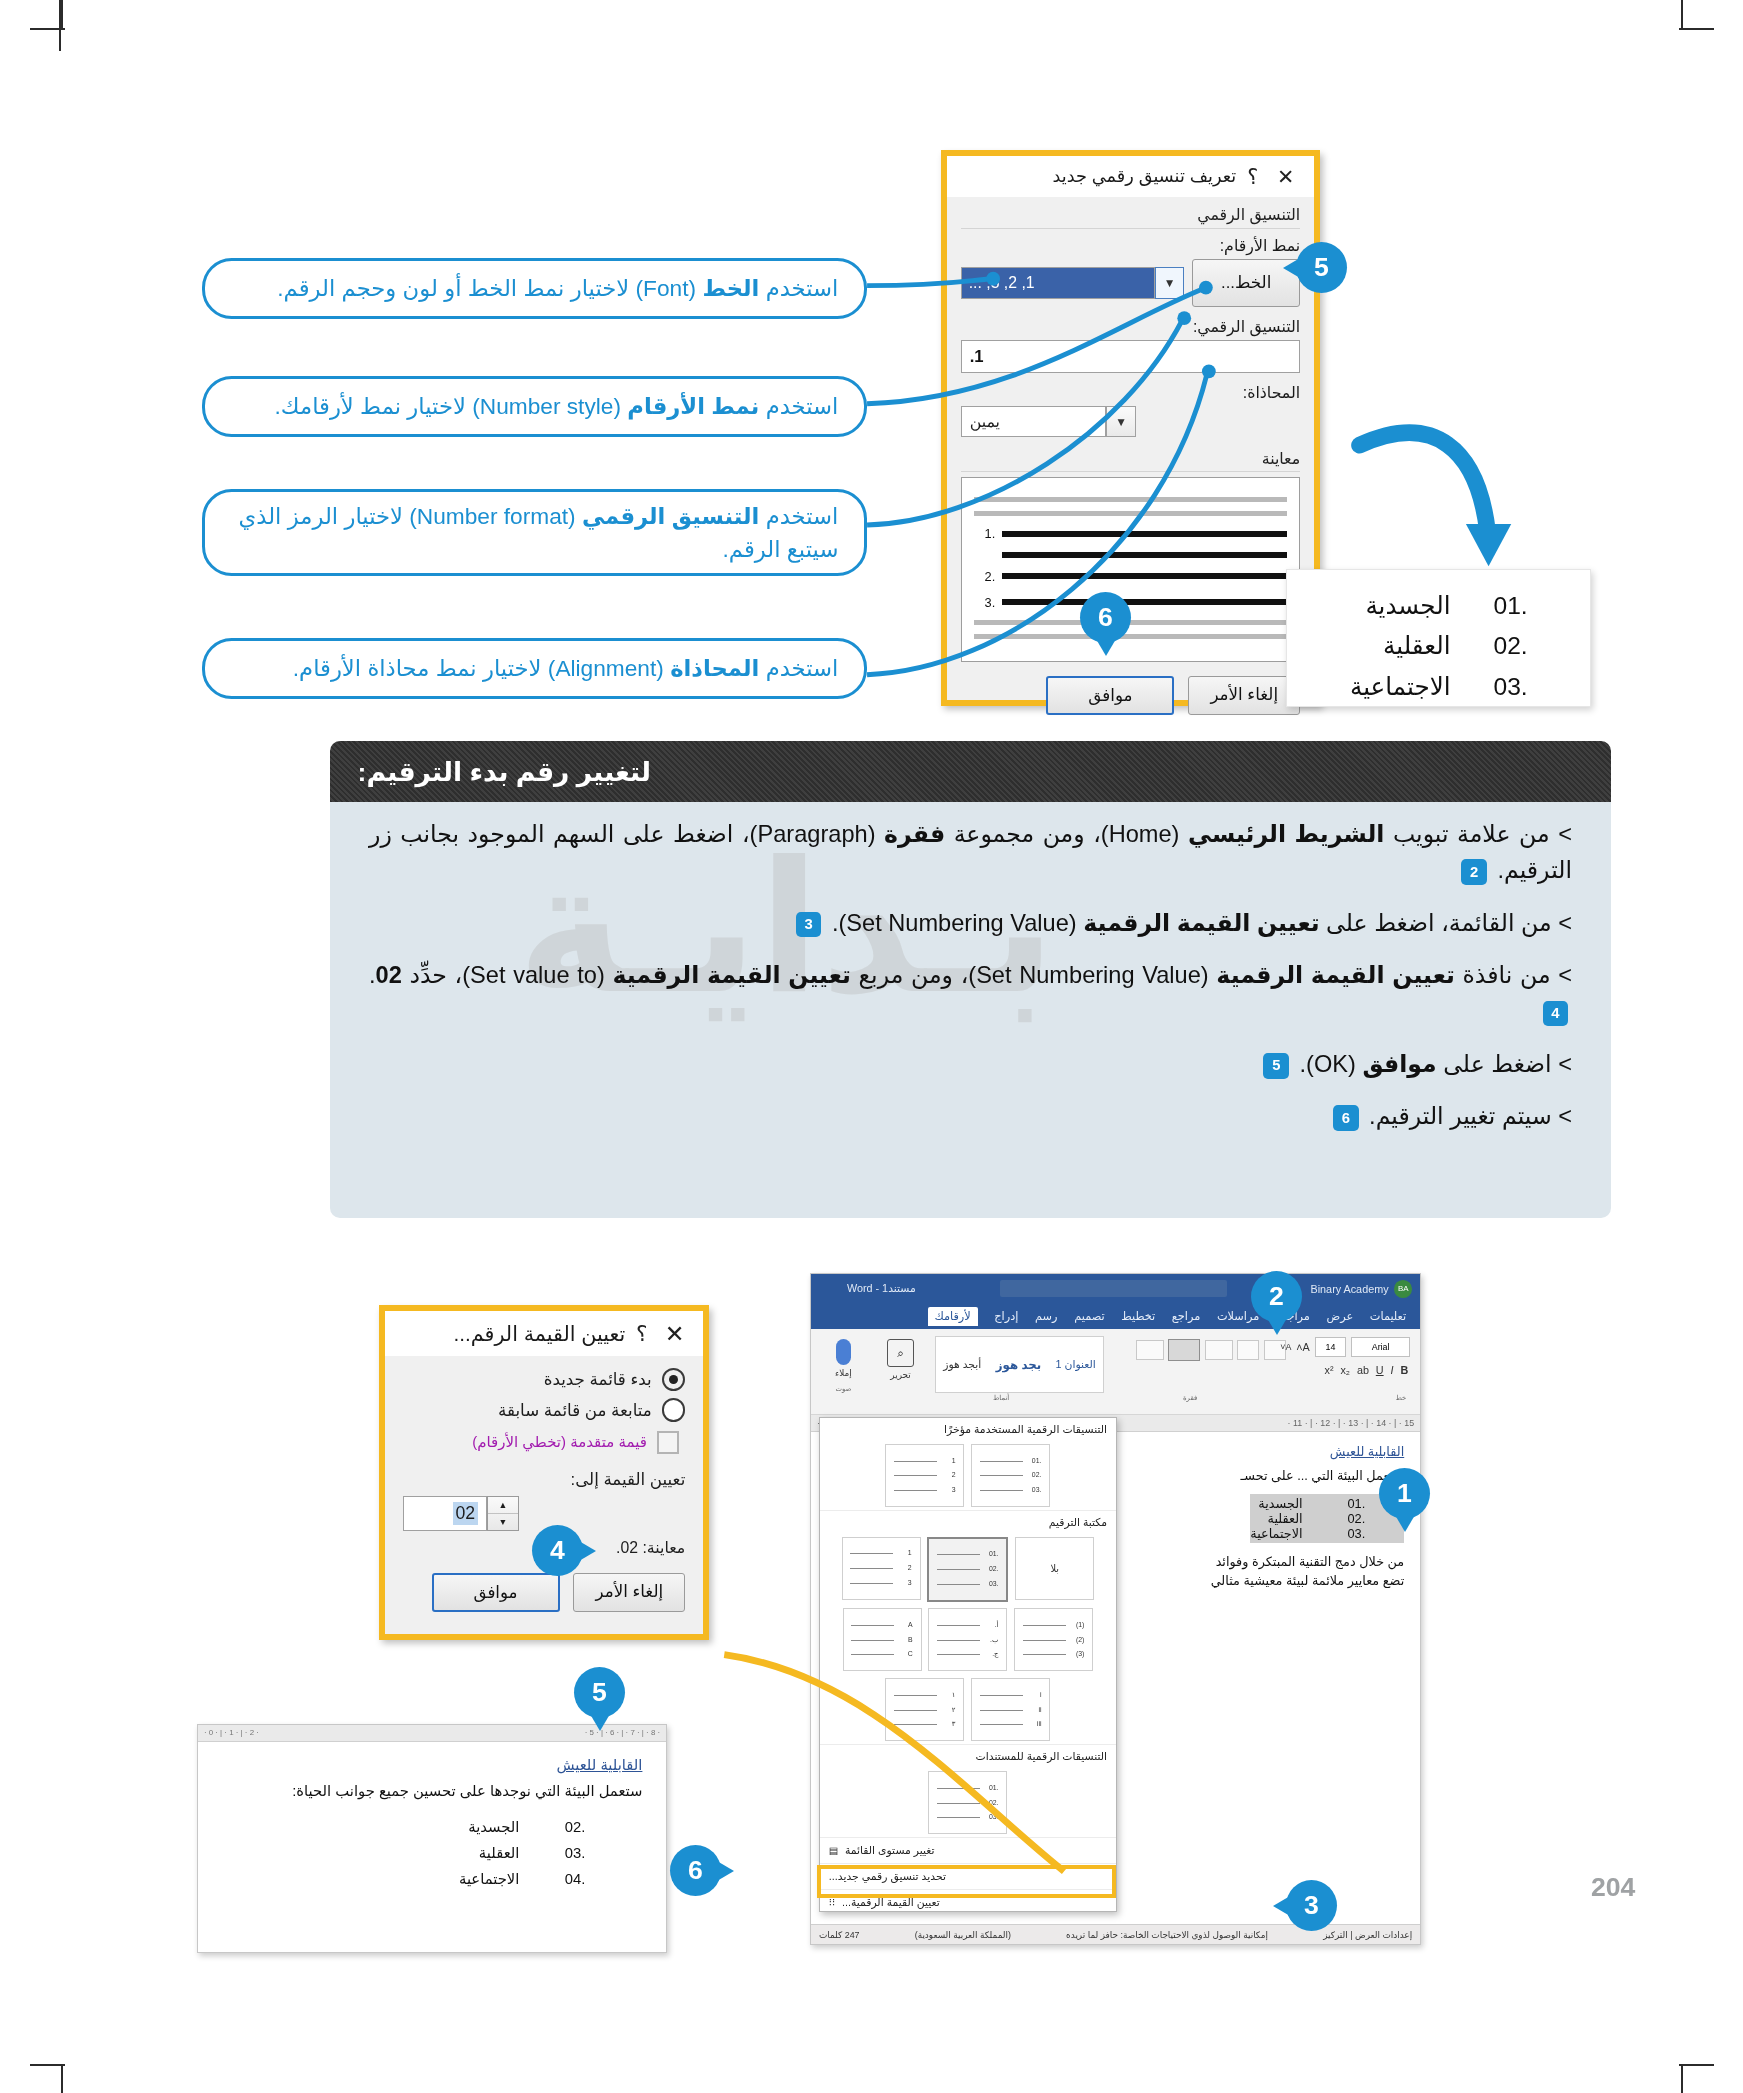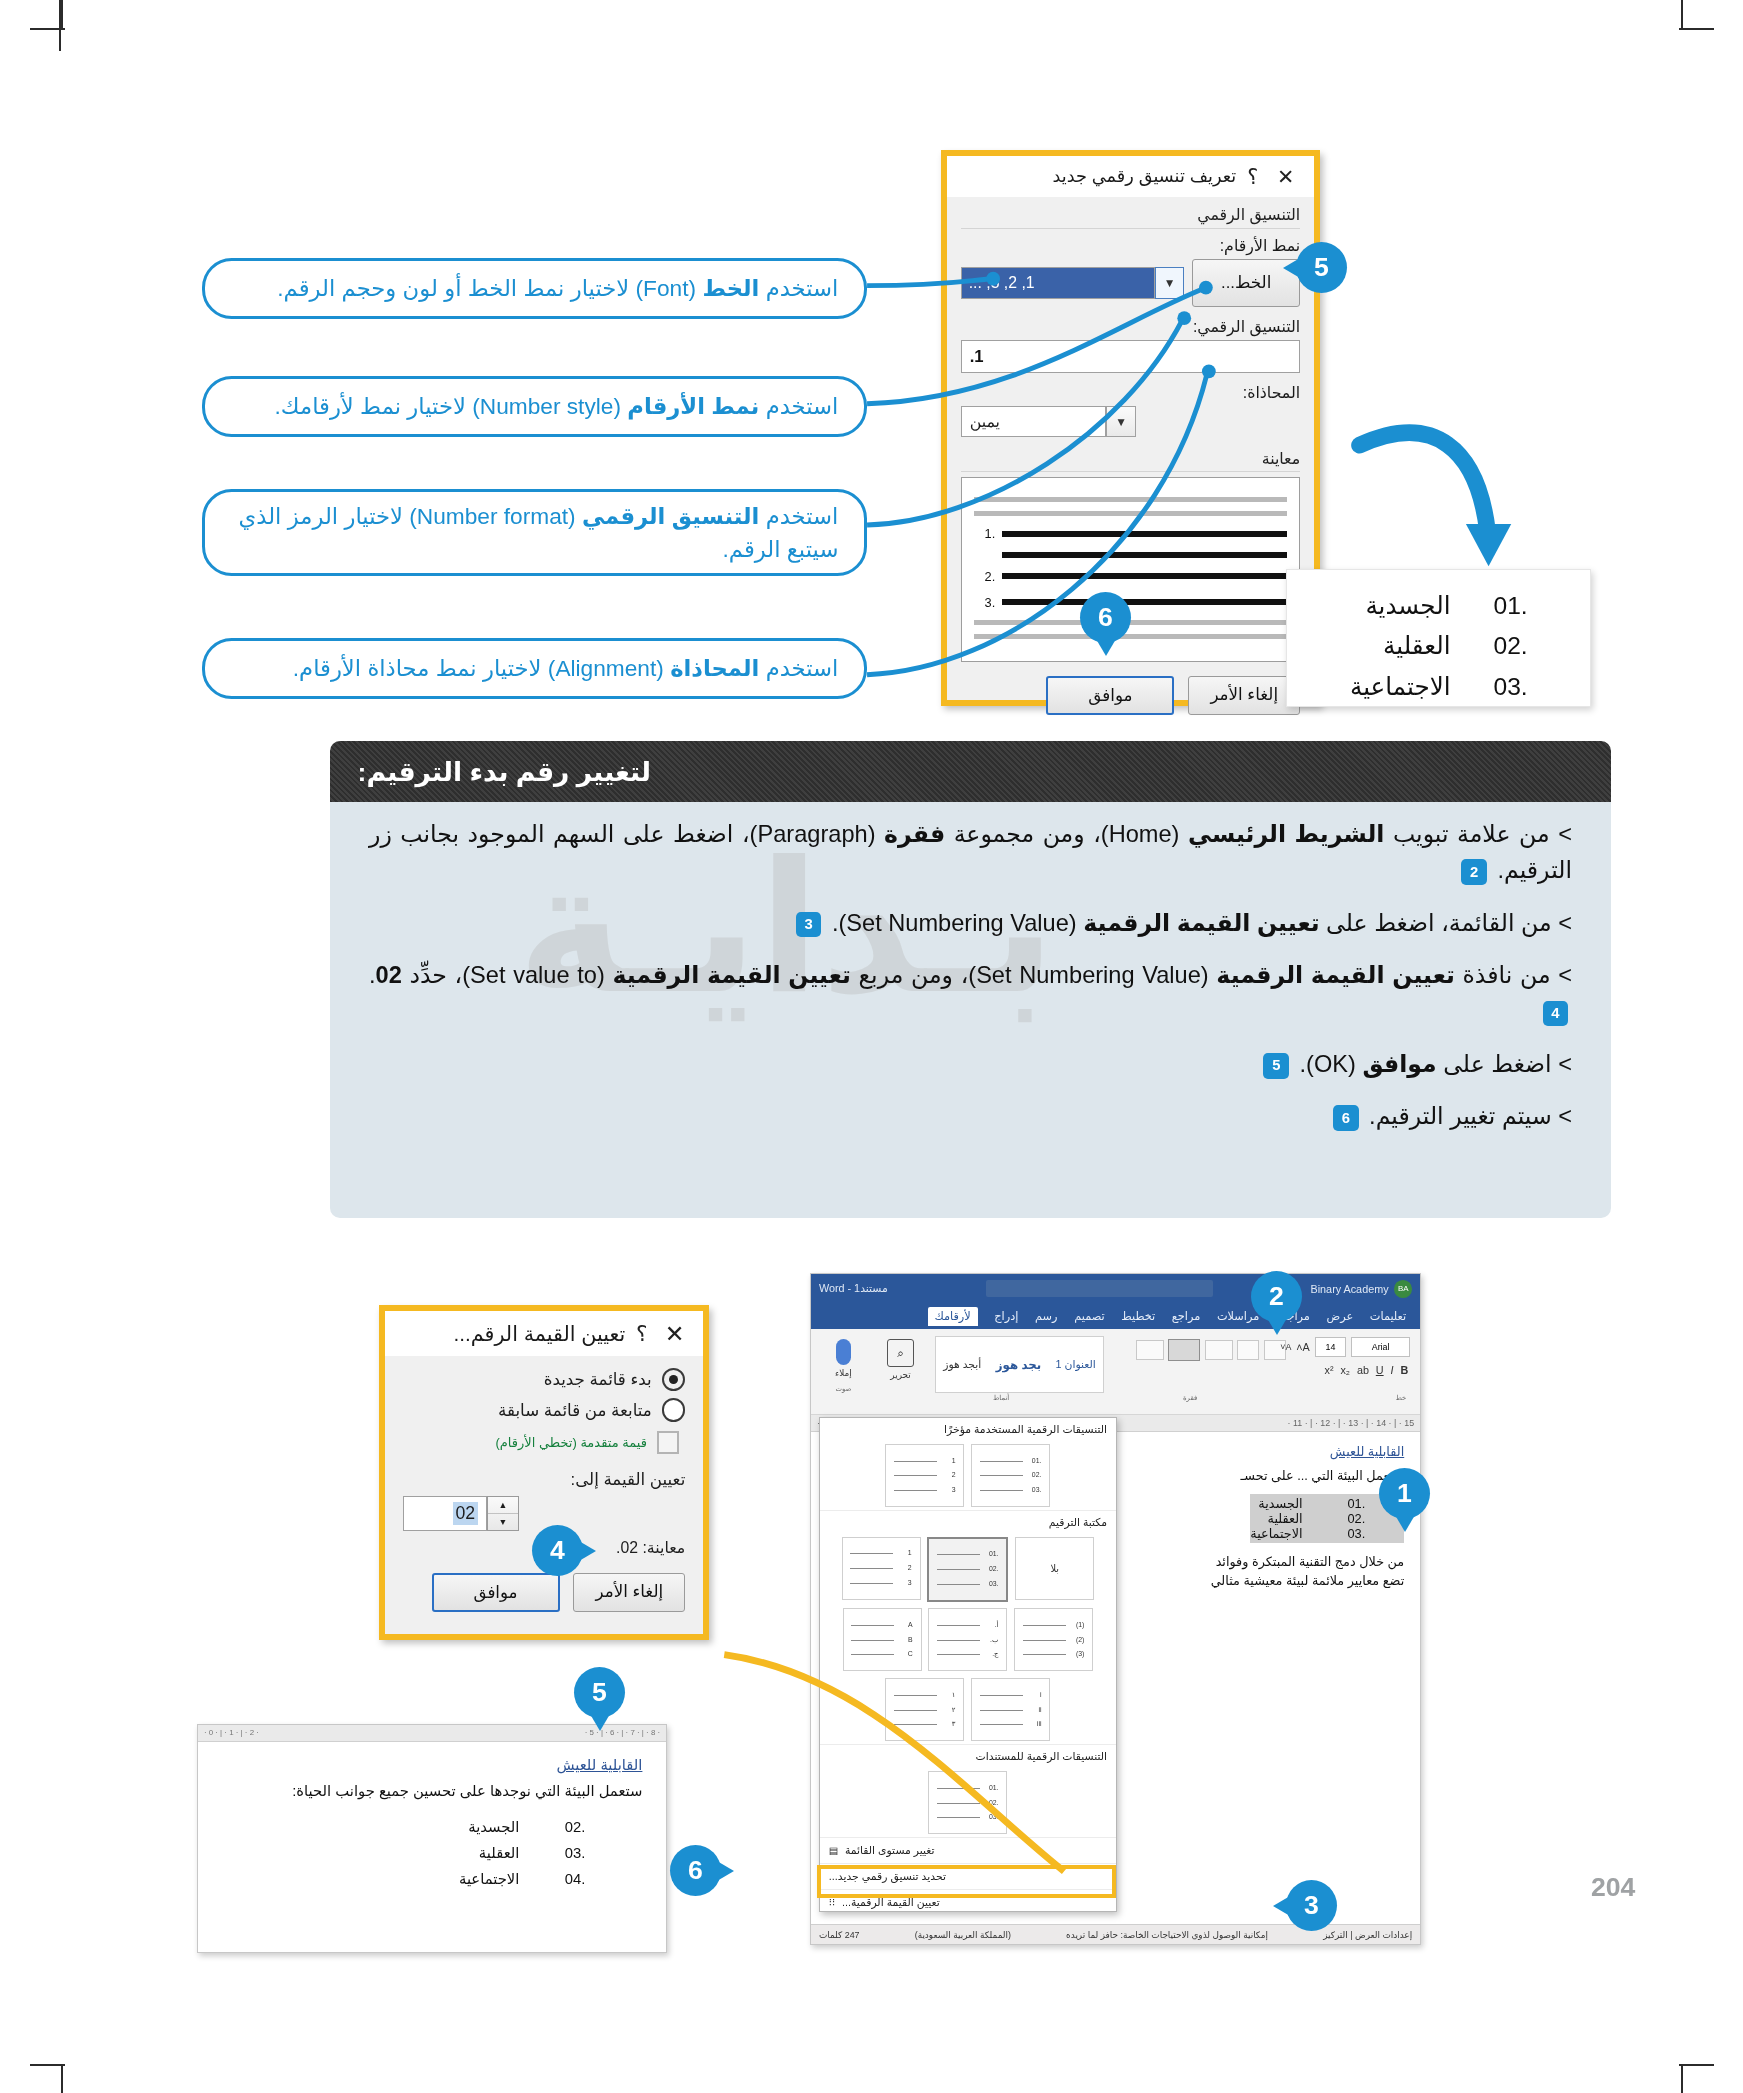--- a/index.html
+++ b/index.html
@@ -416,21 +416,21 @@
       <span style="font-size:16.7px;">بدء قائمة جديدة</span>
     </div>
 
     <div style="display:flex;align-items:center;justify-content:flex-start;gap:9.9px;margin-bottom:8.9px;">
       <div style="width:19.7px;height:19.7px;border-radius:50%;border:2px solid #3a3a3a;background:#fff;"></div>
       <span style="font-size:16.7px;">متابعة من قائمة سابقة</span>
     </div>
 
     <div style="display:flex;align-items:center;justify-content:flex-start;gap:9.9px;margin-bottom:15.8px;padding-right:5.9px;">
       <div style="width:18.7px;height:18.7px;border:2px solid #b4b4b4;background:#f4f4f4;"></div>
-      <span style="font-size:13px;color:#15803d;">قيمة متقدمة (تخطي الأرقام)</span>
+      <span style="font-size:15px;color:#a21caf;">قيمة متقدمة (تخطي الأرقام)</span>
     </div>
 
     <div style="font-size:16.7px;text-align:right;margin-bottom:5.9px;">تعيين القيمة إلى:</div>
 
     <div style="display:flex;justify-content:flex-end;">
       <div style="display:flex;align-items:stretch;width:116px;">
         <div style="width:29.6px;display:flex;flex-direction:column;border:1px solid #9a9a9a;background:linear-gradient(#fafafa,#e8e8e8);">
           <div style="flex:1;display:flex;align-items:center;justify-content:center;font-size:8.9px;border-bottom:1px solid #c2c2c2;">▲</div>
           <div style="flex:1;display:flex;align-items:center;justify-content:center;font-size:8.9px;">▼</div>
         </div>
@@ -478,21 +478,21 @@
 <div class="marker tear-right" style="left:670px;top:1845px;">6</div>
 
 <div class="word" style="left:810px;top:1273px;width:609px;height:670px;">
 
   <div class="word-title">
     <div style="display:flex;align-items:center;gap:5.9px;">
       <div style="width:17.7px;height:17.7px;border-radius:50%;background:#3a8a40;color:#fff;font-size:7.9px;display:flex;align-items:center;justify-content:center;">BA</div>
       <span style="font-size:10.8px;">Binary Academy</span>
     </div>
     <div style="width:227px;height:16.7px;background:#40679f;border-radius:2px;"></div>
-    <span style="font-size:10.8px;">مستند1 - Word</span>
+    <span style="font-size:10.8px;margin-left:28px;">مستند1 - Word</span>
   </div>
 
   <div class="word-ribbon-tabs" style="justify-content:flex-start;">
     <span>تعليمات</span>
     <span>عرض</span>
     <span>مراجعة</span>
     <span>مراسلات</span>
     <span>مراجع</span>
     <span>تخطيط</span>
     <span>تصميم</span>

